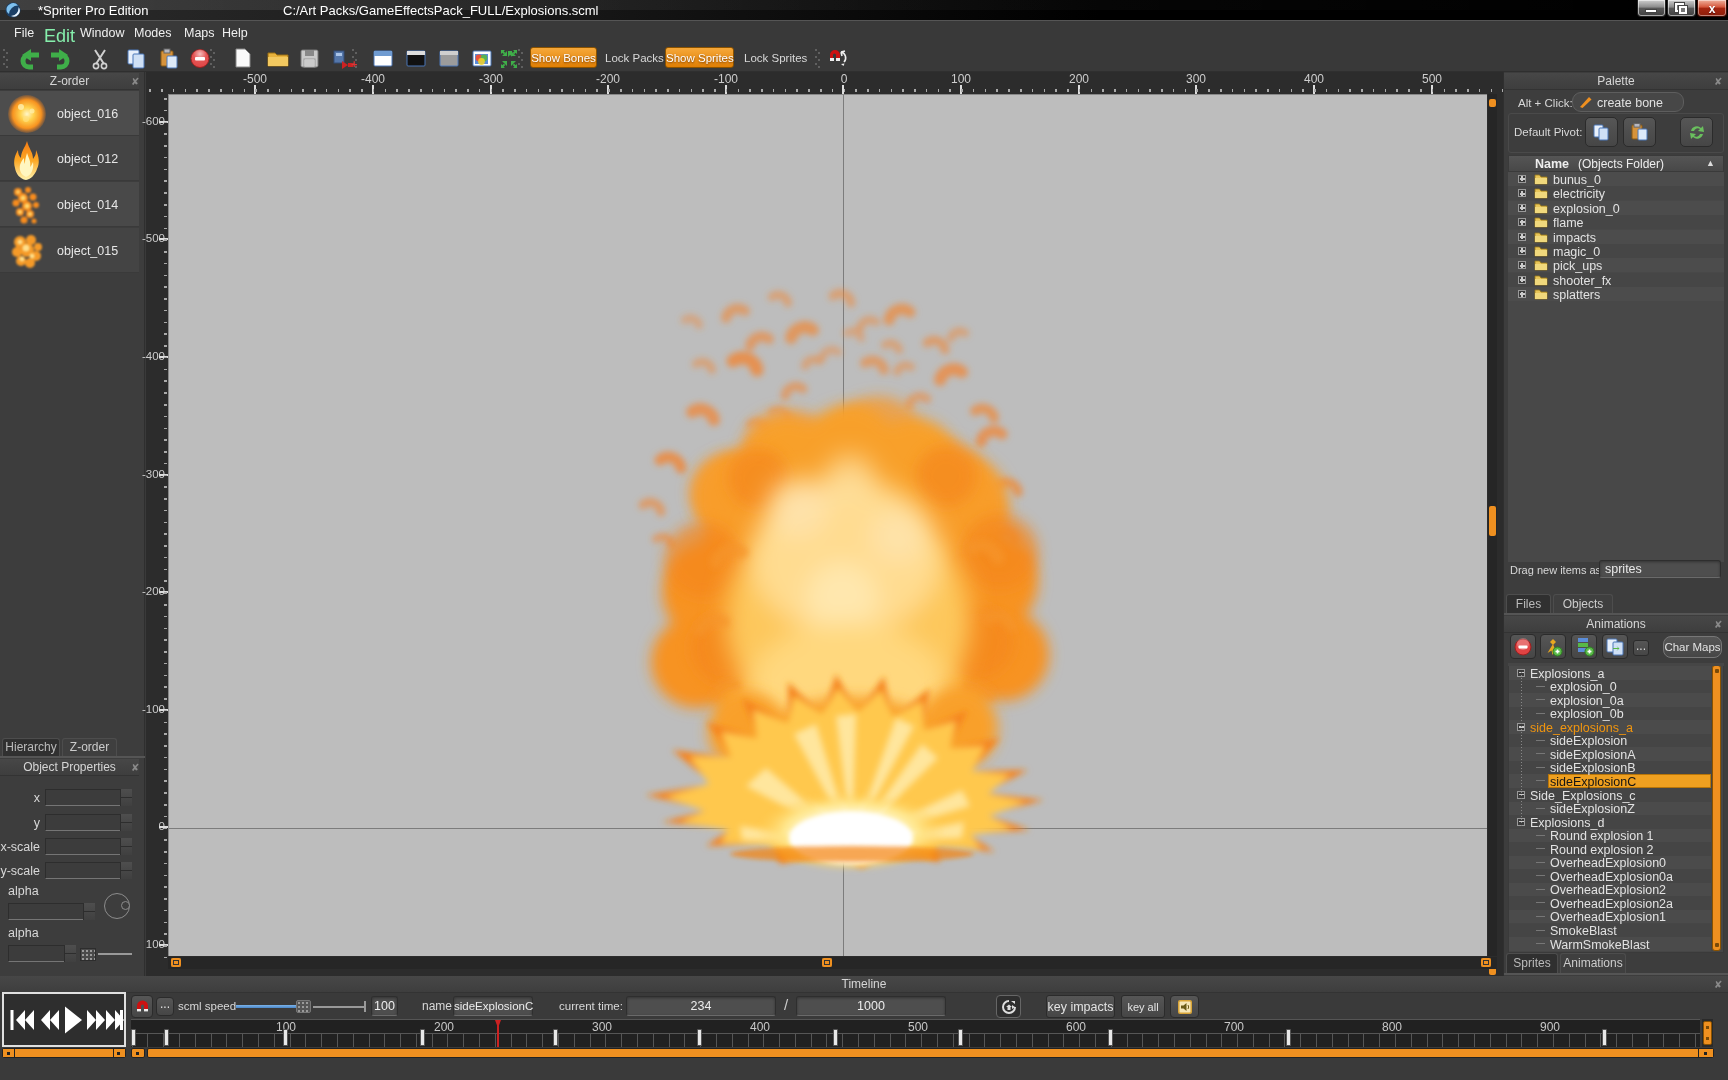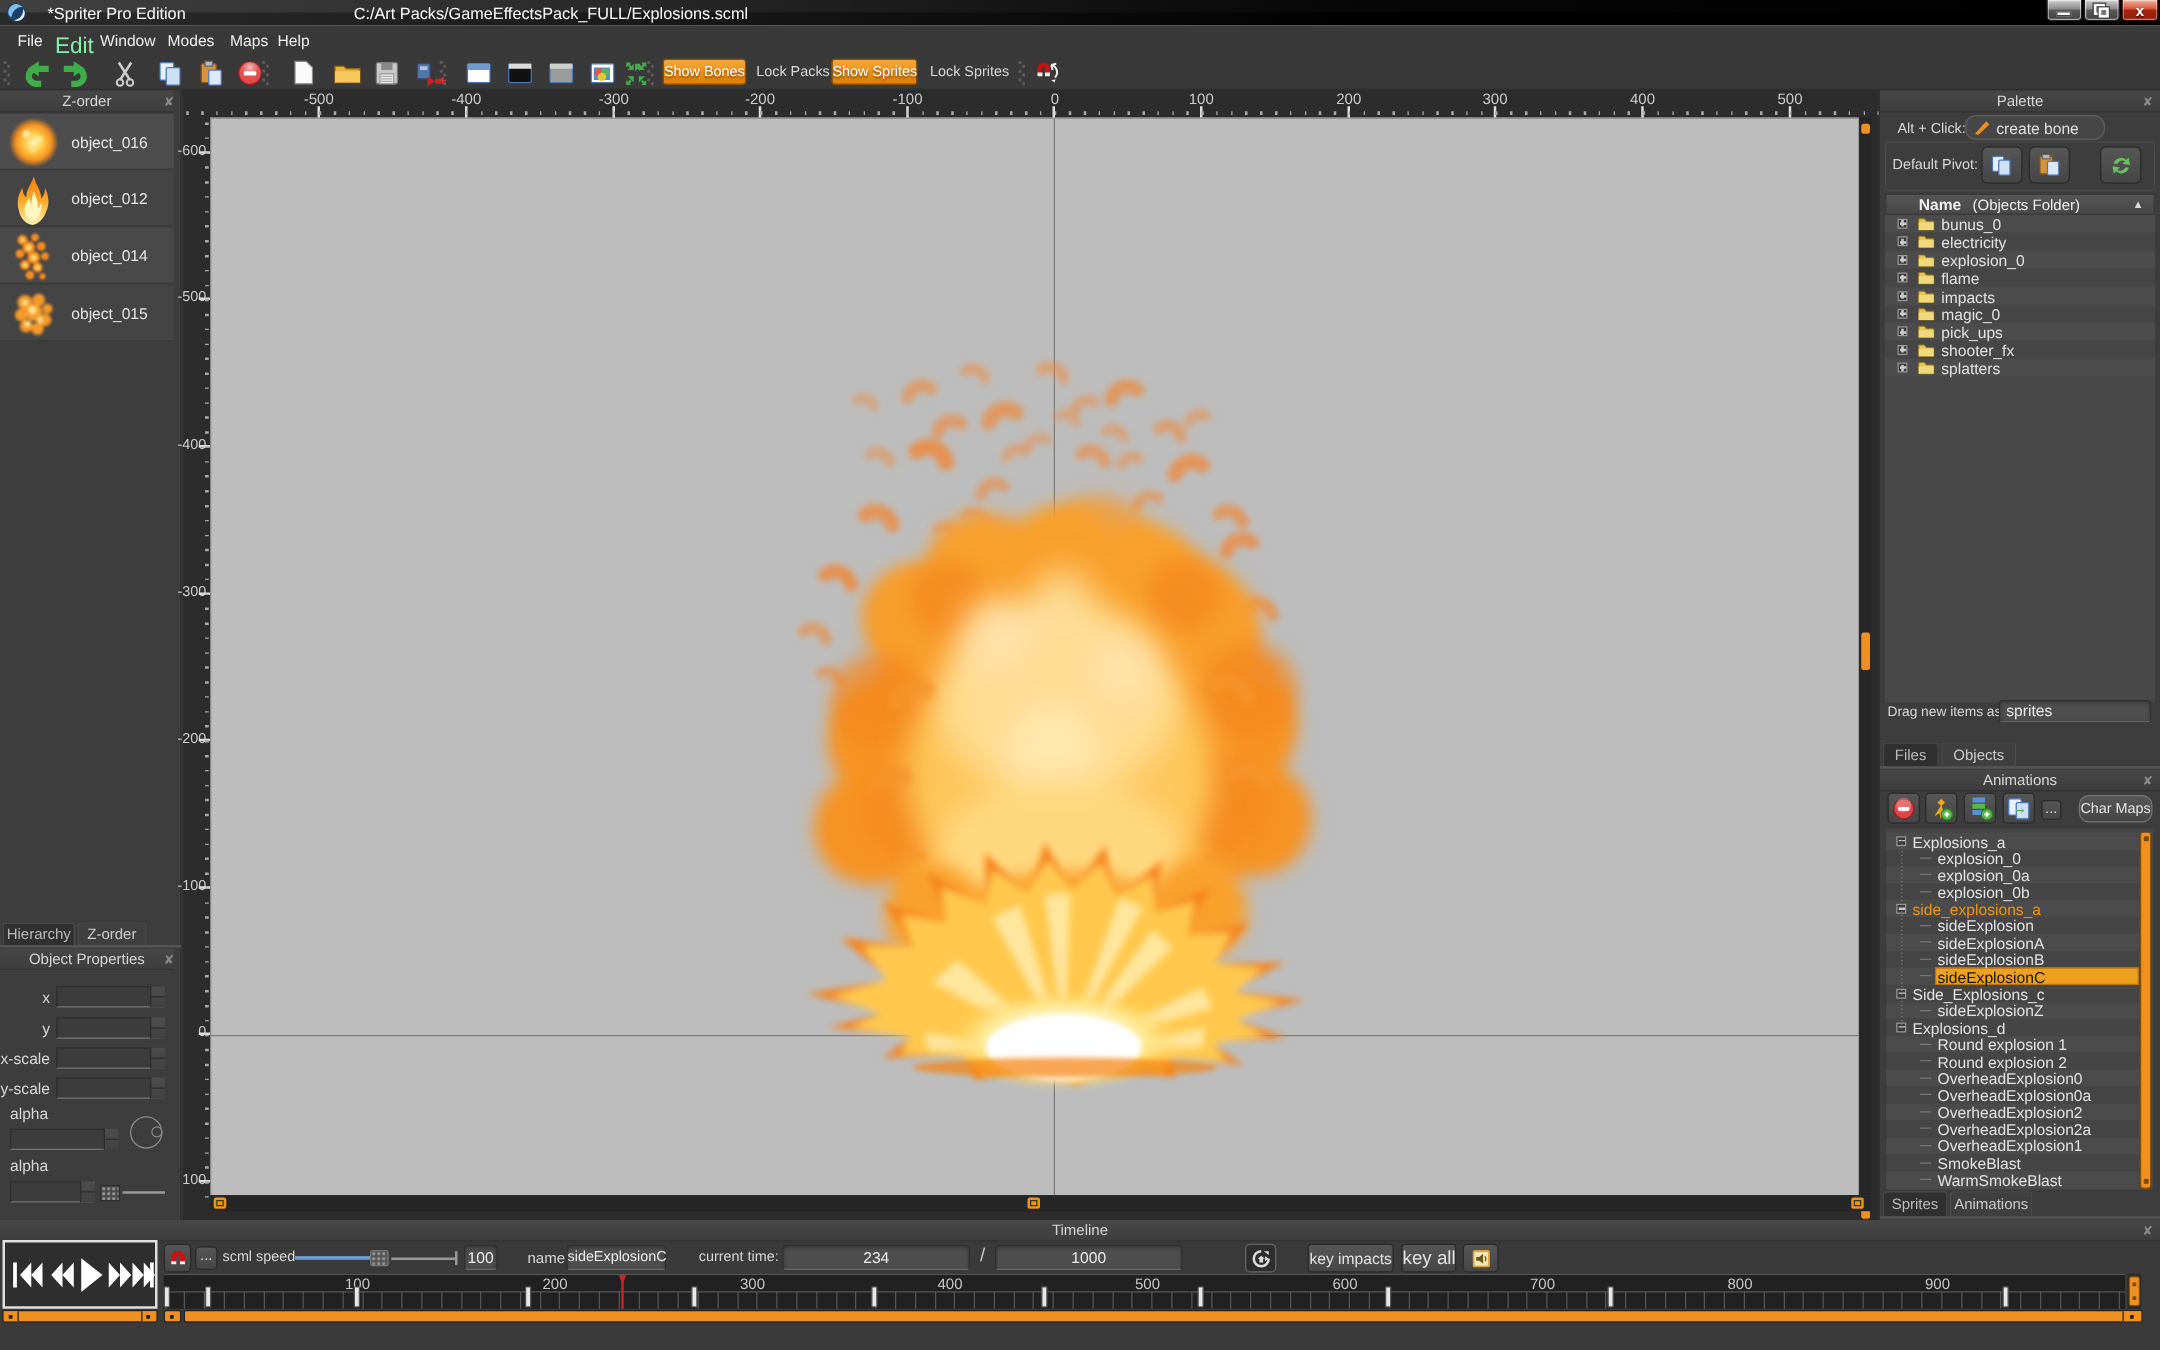--- a/index.html
+++ b/index.html
@@ -928,21 +928,21 @@
 <div class="a fld" style="left:626px;top:996px;width:150px;height:20px;text-align:center;line-height:19px;color:#ececec;font-size:12.5px">234</div>
 <div class="a" style="left:784px;top:996px;font-size:15px;color:#ccc">/</div>
 <div class="a fld" style="left:796px;top:996px;width:150px;height:20px;text-align:center;line-height:19px;color:#ececec;font-size:12.5px">1000</div>
 <div class="a btn" style="left:996px;top:995px;width:25px;height:23px;border-radius:4px;background:#2e2e2e;border-color:#666"></div>
 <svg class="a" style="left:1001px;top:999px" width="16" height="16" viewBox="0 0 16 16">
     <path d="M8 2 a6 6 0 1 0 6 6" fill="none" stroke="#ddd" stroke-width="2"></path>
     <path d="M14 8 l-3-2 0 4 z M10 2 l4 0 0 3 z" fill="#ddd"></path>
     <path d="M5 8 l3-2.5 3 2.5 -1.5 0 0 3 -3 0 0-3 z" fill="#ddd"></path>
   </svg>
 <div class="a btn" style="left:1046px;top:995px;width:69px;height:23px;line-height:22px;font-size:12.5px">key impacts</div>
-<div class="a btn" style="left:1121px;top:995px;width:44px;height:23px;line-height:22px;font-size:15px">key all</div>
+<div class="a btn" style="left:1121px;top:995px;width:44px;height:23px;line-height:22px;font-size:11px">key all</div>
 <div class="a btn" style="left:1170px;top:995px;width:29px;height:23px;border-radius:4px"></div>
 <svg class="a" style="left:1178px;top:1000px" width="14" height="14">
     <rect x="0" y="0" width="14" height="14" rx="2" fill="#d8a437"></rect>
     <rect x="1.5" y="1.5" width="11" height="11" rx="1" fill="#f5e6b8"></rect>
     <path d="M3 5.5 h2.5 l3-2.5 v8 l-3-2.5 h-2.5 z" fill="#6a5a18"></path>
     <path d="M10 5 a3.5 3.5 0 0 1 0 4" stroke="#6a5a18" fill="none"></path>
   </svg>
 
 <div class="a" style="left:131px;top:1019px;width:1569px;height:28px;background:#212121;border-top:1px solid #555"></div>
 <div class="a" style="left:261px;top:1020px;width:50px;text-align:center;font-size:12px;color:#c8c8c8">100</div>

